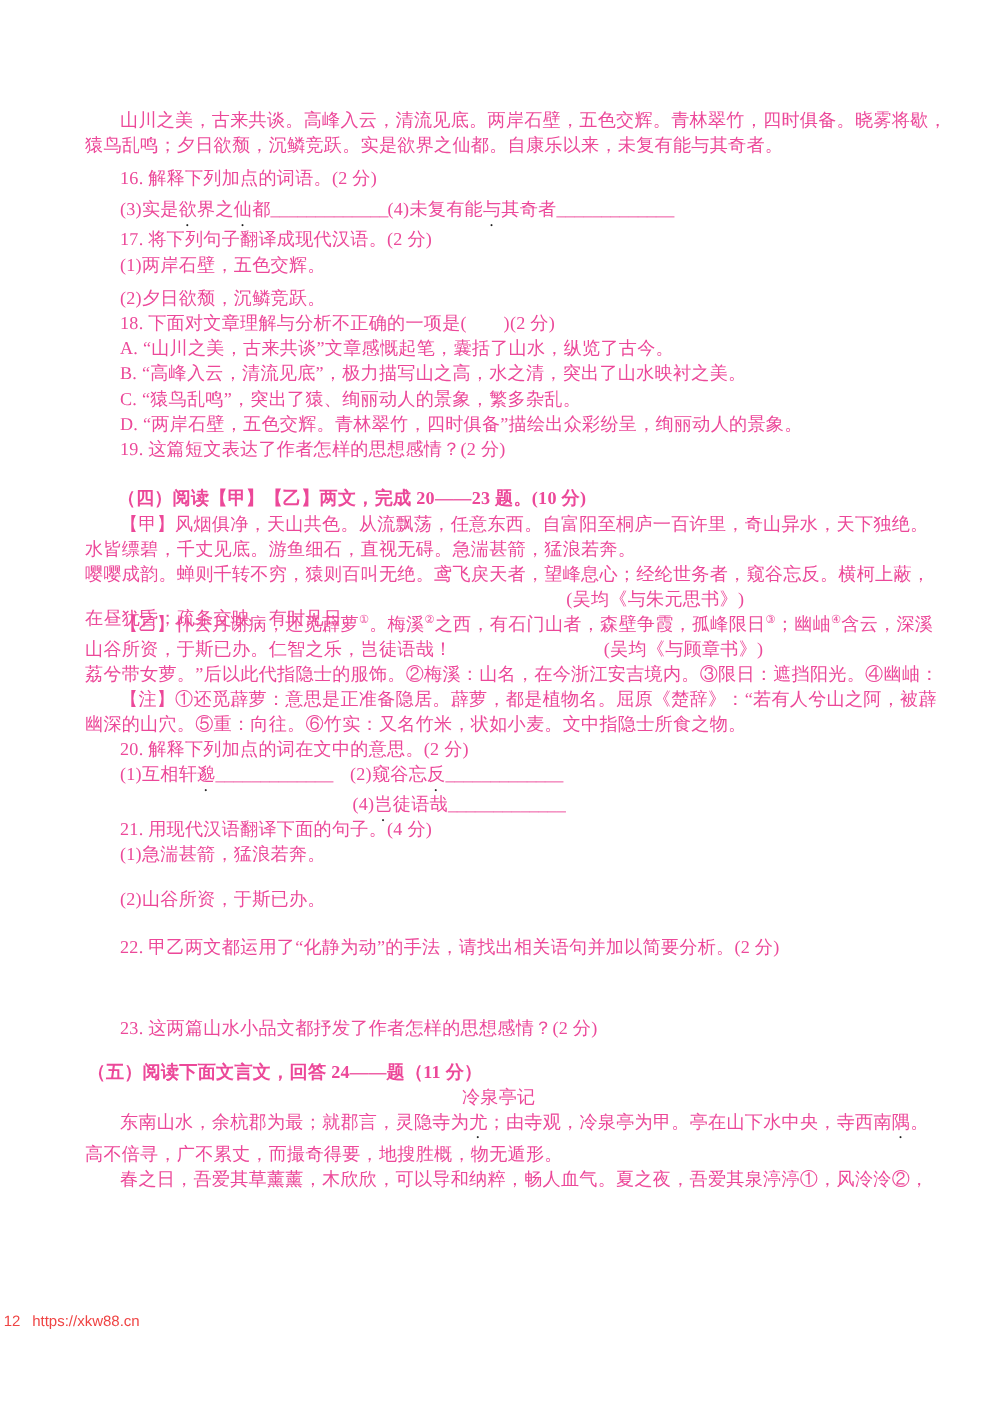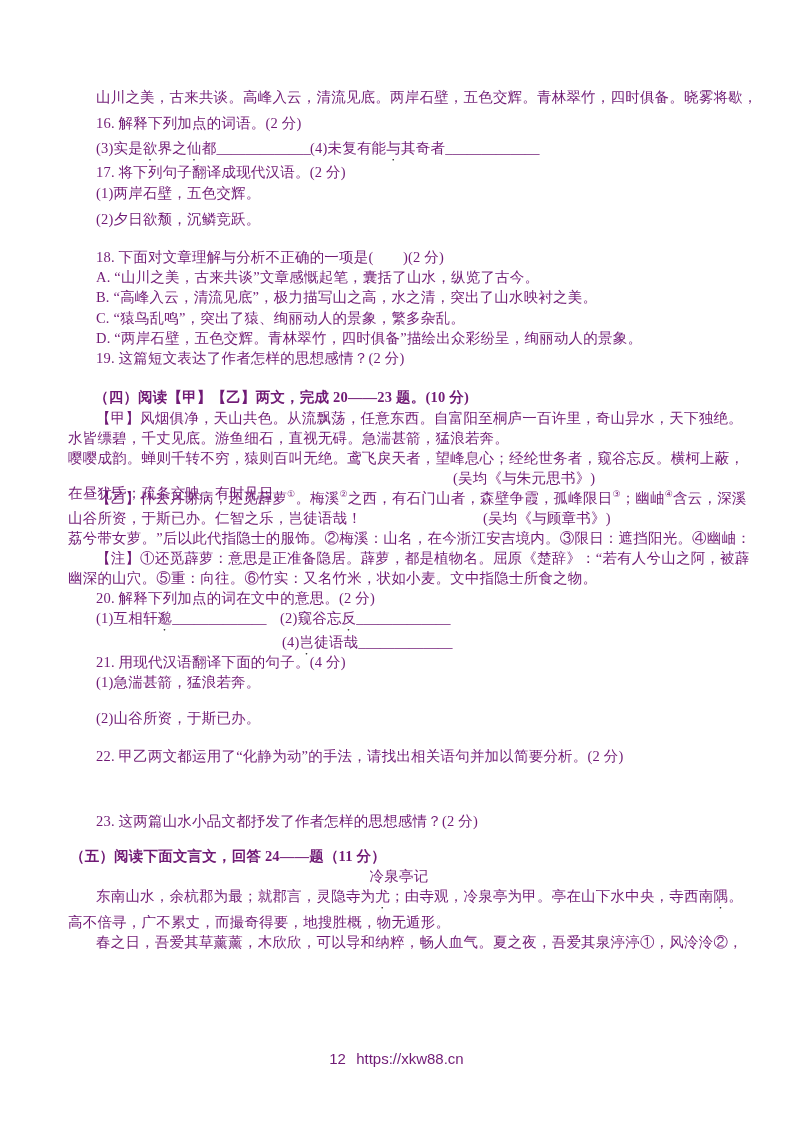--- a/index.html
+++ b/index.html
@@ -9,58 +9,58 @@
     font-family:"Liberation Serif","DejaVu Serif",serif;
     position:relative;
     overflow:hidden;
   }
   .page { position:absolute; inset:0; background:#ffffff; }
   .content {
     position:absolute;
     left:68px; top:87px; width:662px;
     font-size:14.5px;
     line-height:20px;
-    color:#701a75;
+    color:#ec4899;
     letter-spacing:0.2px;
   }
   .line { position:relative; min-height:20px; white-space:nowrap; }
   .col  { position:absolute; top:0; white-space:nowrap; }
   .dot {
     -webkit-text-emphasis:filled dot #1e1e1e;
     -webkit-text-emphasis-position:under left;
     text-emphasis:filled dot #1e1e1e;
     text-emphasis-position:under left;
   }
   .sup { font-size:9px; vertical-align:super; line-height:0; }
   .blank { letter-spacing:0; }
   .footer {
     position:absolute;
     top:1050px; left:0; width:100%;
-    text-align:center;
     font-family:"Liberation Sans","DejaVu Sans",sans-serif;
-    font-size:15px;
-    color:#701a75;
+    font-size:12px;
+    color:#ef4444;
   }
   .footer span { margin:0 3px; }
 </style>
 </head>
 <body>
 
 <div class="page">
   <div class="content" id="doc-lines">
       <div class="line" style="padding-left: 28px;"><span>山川之美，古来共谈。高峰入云，清流见底。两岸石壁，五色交辉。青林翠竹，四时俱备。晓雾将歇，</span></div>
+      <div class="line"><span>猿鸟乱鸣；夕日欲颓，沉鳞竞跃。实是欲界之仙都。自康乐以来，未复有能与其奇者。</span></div>
       <div class="line" style="margin-top: 6px; padding-left: 28px;"><span>16. 解释下列加点的词语。(2 分)</span></div>
       <div class="line" style="margin-top: 5px;">
         <span class="col" style="left: 28px;"><span>(3)实是</span><span class="dot">欲</span><span>界之</span><span class="dot">仙</span><span>都</span><span class="blank">_____________</span></span>
         <span class="col" style="left: 242px;"><span>(4)未复有能</span><span class="dot">与</span><span>其奇者</span><span class="blank">_____________</span></span>
       </div>
       <div class="line" style="margin-top: 4px; padding-left: 28px;"><span>17. 将下列句子翻译成现代汉语。(2 分)</span></div>
       <div class="line" style="margin-top: 1px; padding-left: 28px;"><span>(1)两岸石壁，五色交辉。</span></div>
       <div class="line" style="margin-top: 6px; padding-left: 28px;"><span>(2)夕日欲颓，沉鳞竞跃。</span></div>
-      <div class="line" style="margin-top: 18px; padding-left: 28px;"><span>18. 下面对文章理解与分析不正确的一项是(　　)(2 分)</span></div>
+      <div class="line" style="padding-left: 28px;"><span>18. 下面对文章理解与分析不正确的一项是(　　)(2 分)</span></div>
       <div class="line" style="padding-left: 28px;"><span>A. “山川之美，古来共谈”文章感慨起笔，囊括了山水，纵览了古今。</span></div>
       <div class="line" style="padding-left: 28px;"><span>B. “高峰入云，清流见底”，极力描写山之高，水之清，突出了山水映衬之美。</span></div>
       <div class="line" style="margin-top: 1px; padding-left: 28px;"><span>C. “猿鸟乱鸣”，突出了猿、绚丽动人的景象，繁多杂乱。</span></div>
       <div class="line" style="padding-left: 28px;"><span>D. “两岸石壁，五色交辉。青林翠竹，四时俱备”描绘出众彩纷呈，绚丽动人的景象。</span></div>
       <div class="line" style="padding-left: 28px;"><span>19. 这篇短文表达了作者怎样的思想感情？(2 分)</span></div>
       <div class="line" style="margin-top: 19px; padding-left: 26px; font-weight: bold;"><span>（四）阅读【甲】【乙】两文，完成 20——23 题。(10 分)</span></div>
       <div class="line" style="margin-top: 1px; padding-left: 28px;"><span>【甲】风烟俱净，天山共色。从流飘荡，任意东西。自富阳至桐庐一百许里，奇山异水，天下独绝。</span></div>
       <div class="line"><span>水皆缥碧，千丈见底。游鱼细石，直视无碍。急湍甚箭，猛浪若奔。</span></div>
       <div class="line"><span>嘤嘤成韵。蝉则千转不穷，猿则百叫无绝。鸢飞戾天者，望峰息心；经纶世务者，窥谷忘反。横柯上蔽，</span></div>
       <div class="line">

